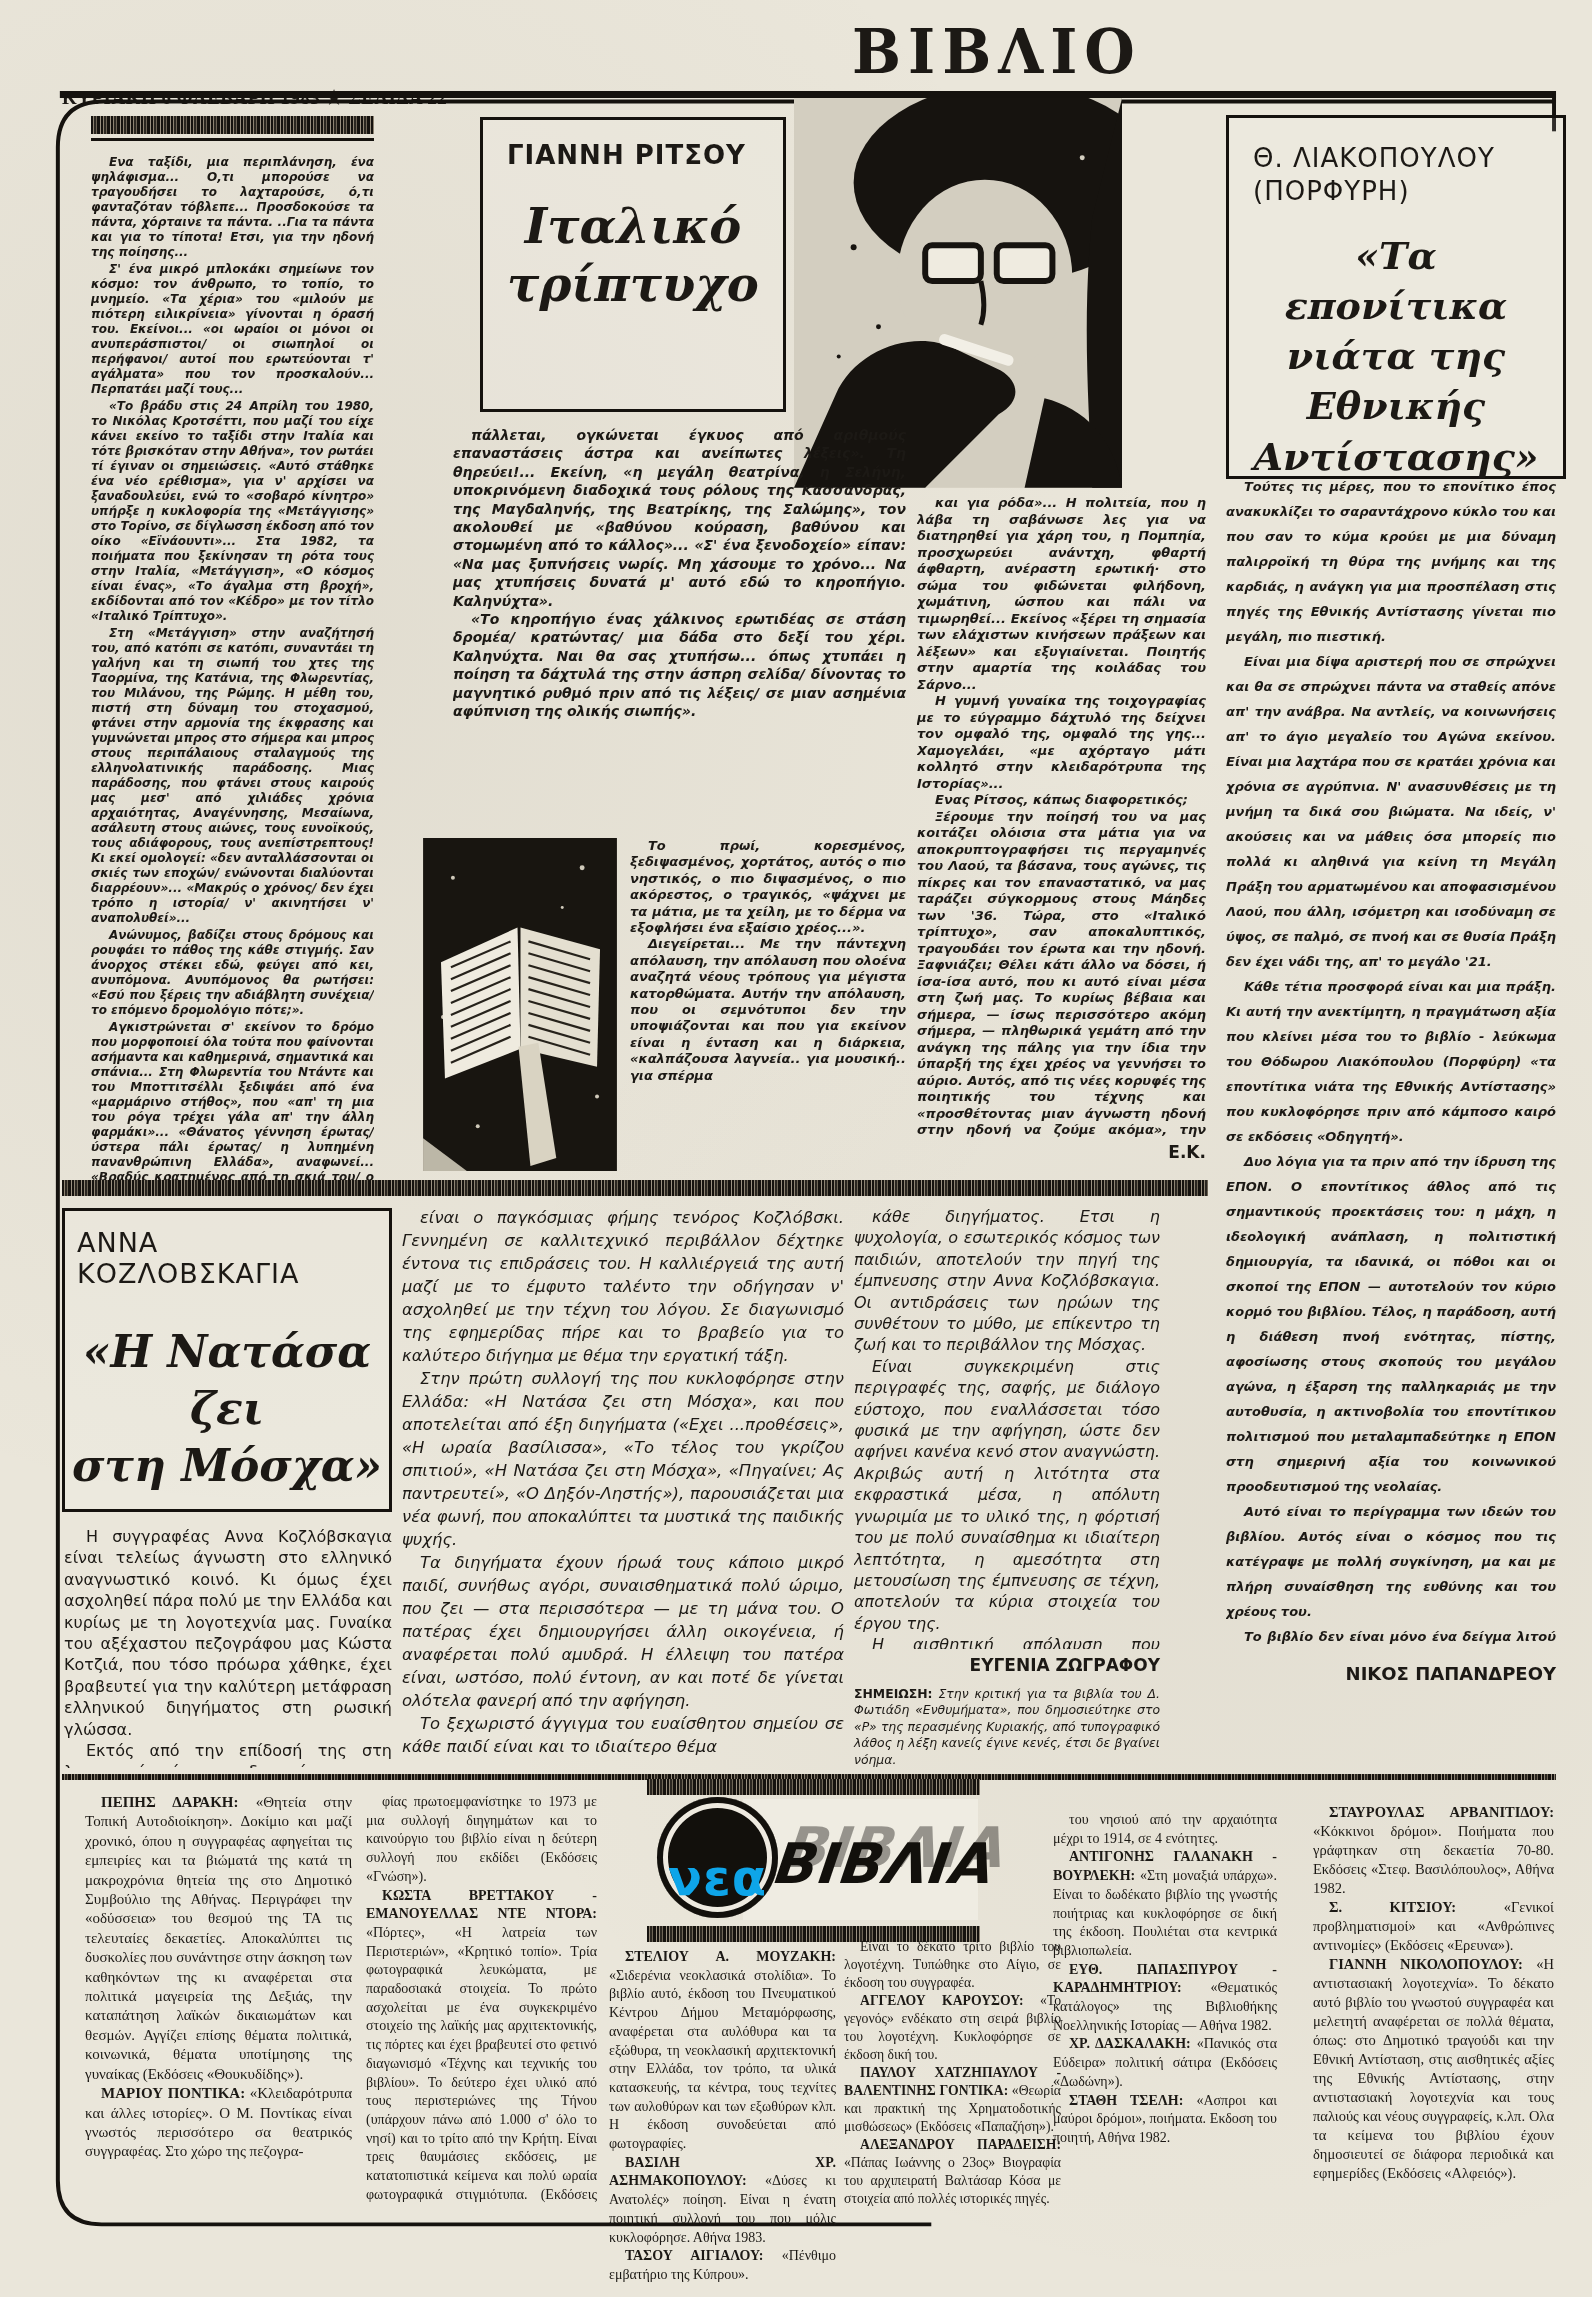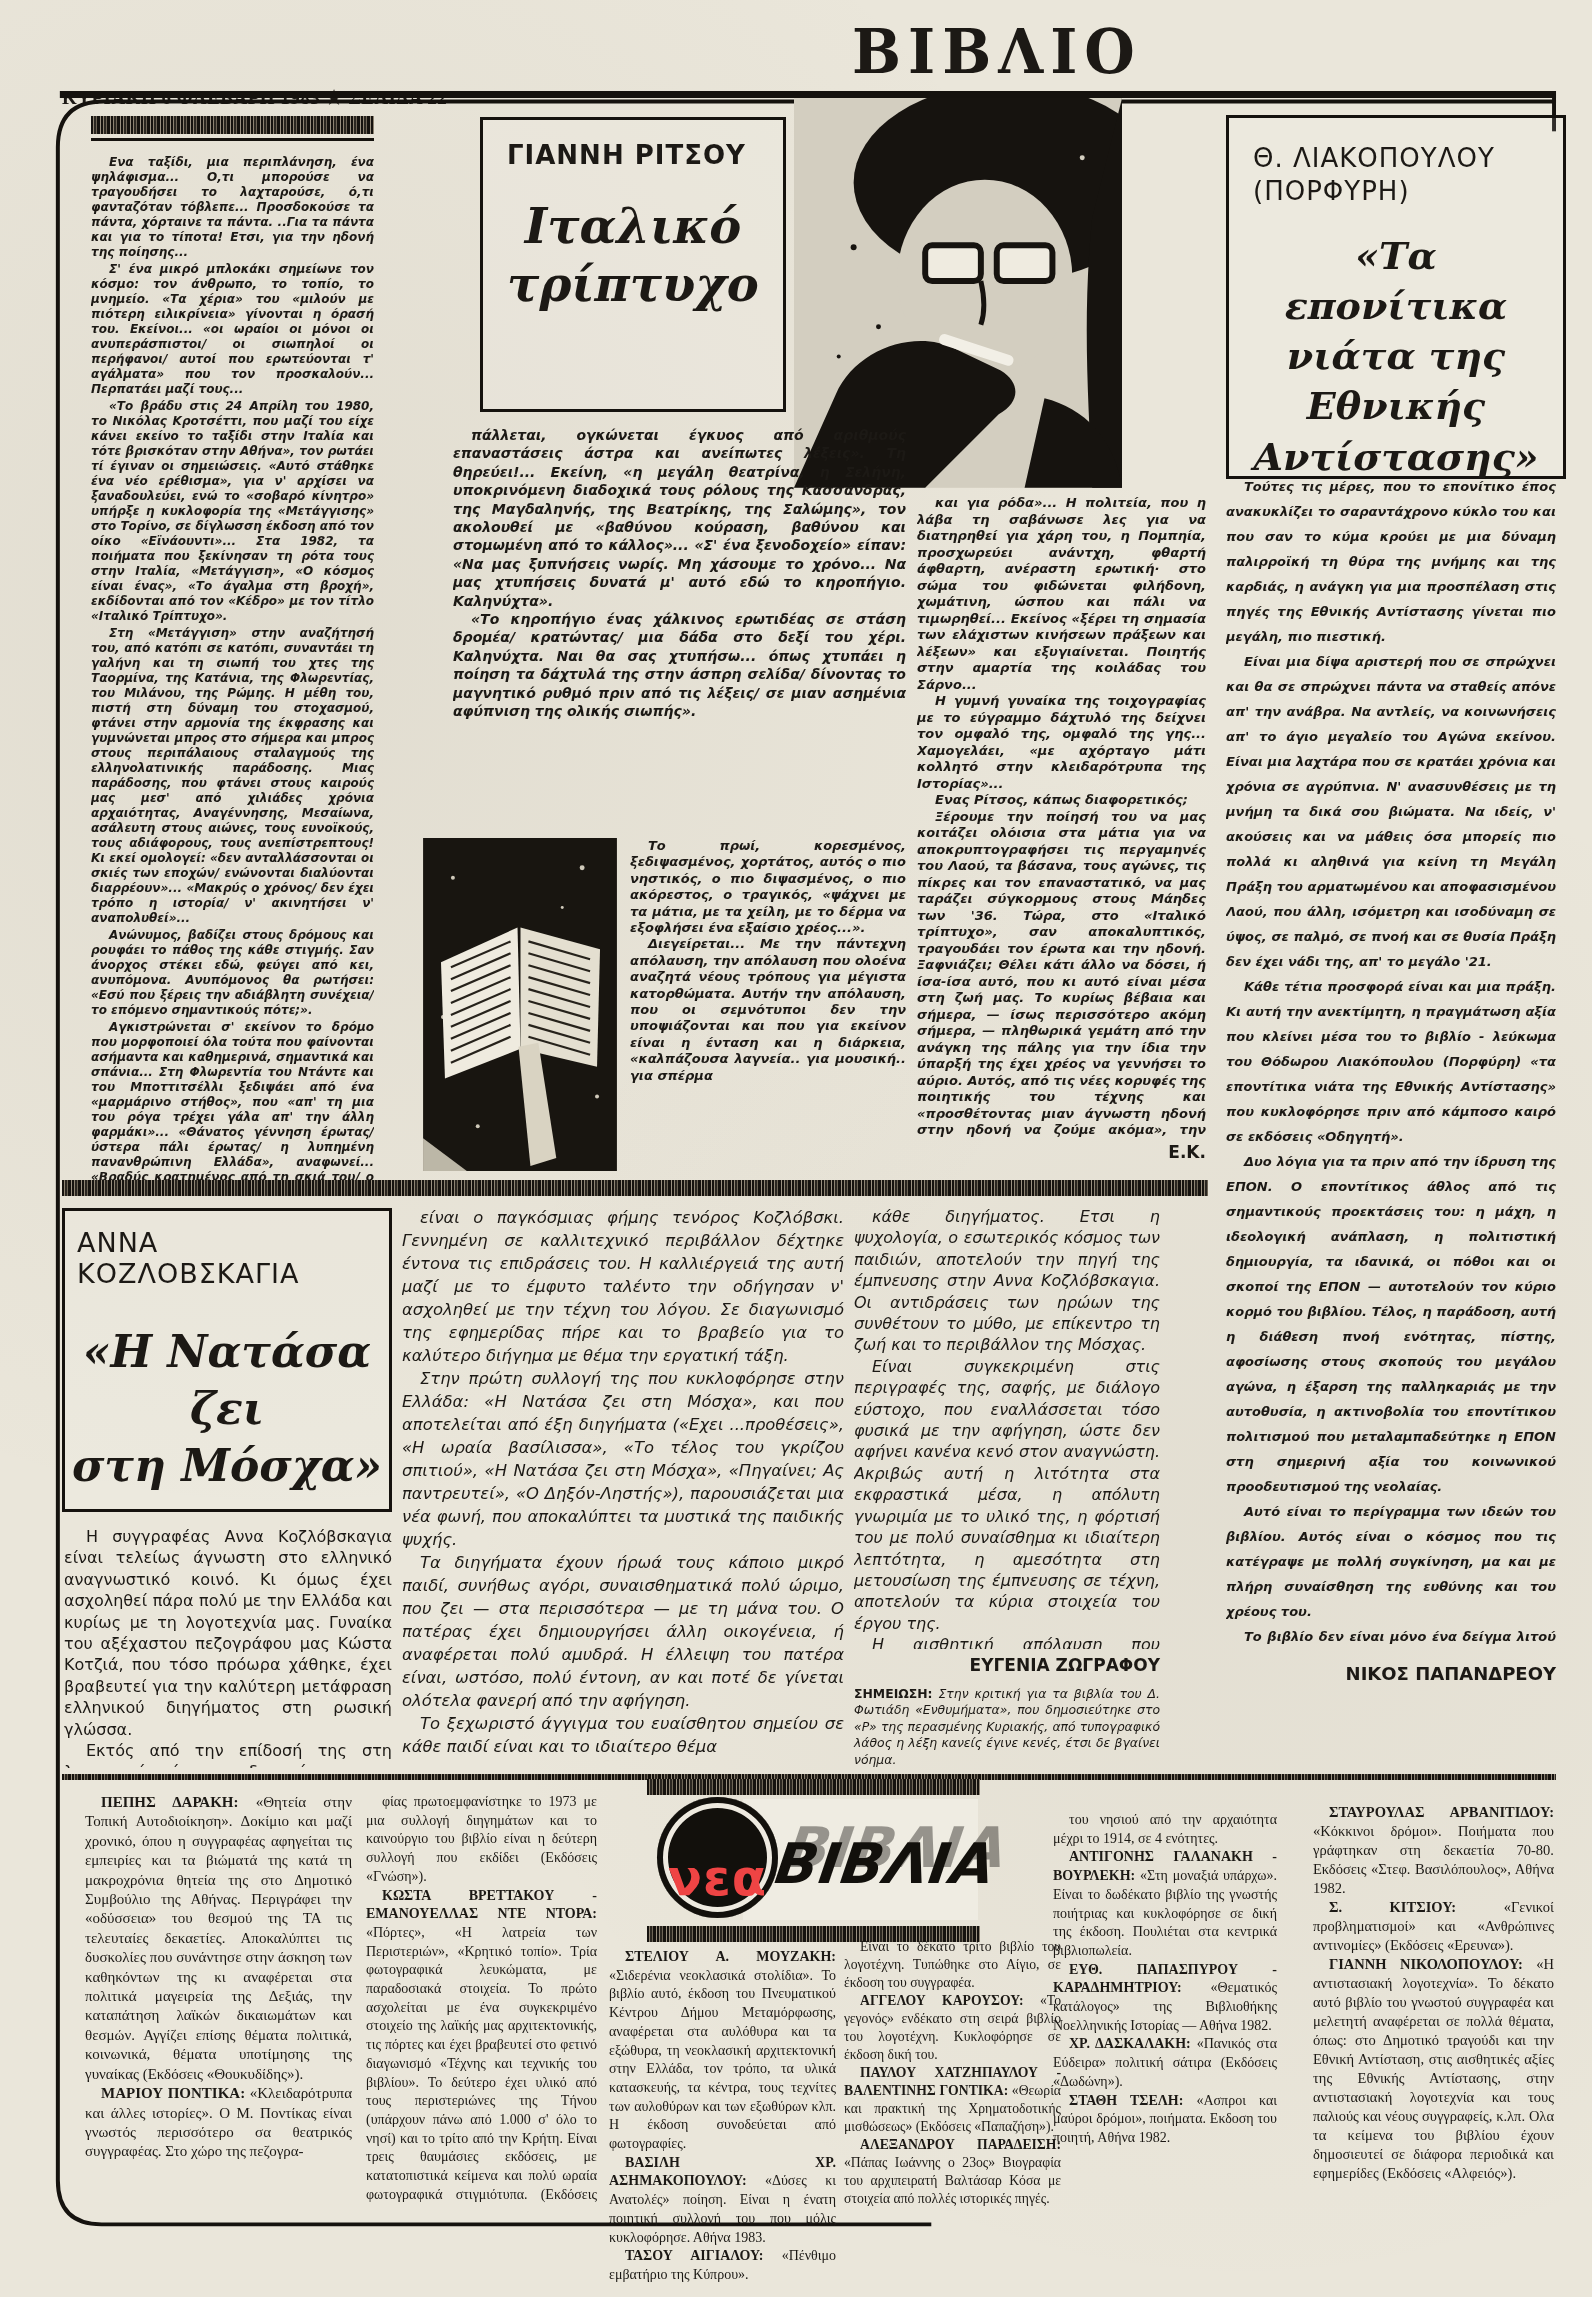--- a/index.html
+++ b/index.html
@@ -81,21 +81,21 @@
   .c6{left:1313px;top:1803px;width:241px;height:480px;font-size:14.5px;line-height:19px;}
 
   
   .logo{left:647px;top:1779px;width:333px;height:163px;}
   .logo .band{position:absolute;left:0;right:0;height:16px;}
   .logo .band.top{top:0;}
   .logo .band.bot{bottom:0;}
   .logo-panel{position:absolute;left:96px;top:20px;right:2px;bottom:22px;background:#efece2;}
   .logo-circle{position:absolute;left:10px;top:18px;width:121px;height:121px;border-radius:50%;background:#12100c;
     box-shadow:inset 0 0 0 6px #12100c, inset 0 0 0 11px #eeeae0;display:flex;align-items:center;justify-content:center;}
-  .logo-circle span{color:#ef4444;font:bold 50px "DejaVu Sans",sans-serif;letter-spacing:1px;margin-top:40px;}
+  .logo-circle span{color:#0ea5e9;font:bold 50px "DejaVu Sans",sans-serif;letter-spacing:1px;margin-top:40px;}
   .logo-biblia{position:absolute;left:129px;top:52px;font:bold italic 56px "DejaVu Sans",sans-serif;color:#12100c;
     transform:skewX(-8deg);letter-spacing:1px;text-shadow:10px -16px 0 rgba(18,16,12,.4);}
 </style>
 </head>
 <body>
 
 <div id="pageroot">
 
   <div class="abs dateline">ΚΥΡΙΑΚΗ 6 ΦΛΕΒΑΡΗ 1983 ★ ΣΕΛΙΔΑ 22</div>
   <div class="abs masthead">ΒΙΒΛΙΟ</div>
@@ -107,21 +107,21 @@
   </svg>
 
   <div class="abs col1">
     <div class="bar noise"></div>
     <div class="rule"></div>
     <div class="sansit col1-text">
       <p>Ενα ταξίδι, μια περιπλάνηση, ένα ψηλάφισμα... Ο,τι μπορούσε να τραγουδήσει το λαχταρούσε, ό,τι φανταζόταν τόβλεπε... Προσδοκούσε τα πάντα, χόρταινε τα πάντα. ..Για τα πάντα και για το τίποτα! Ετσι, για την ηδονή της ποίησης...</p>
       <p>Σ' ένα μικρό μπλοκάκι σημείωνε τον κόσμο: τον άνθρωπο, το τοπίο, το μνημείο. «Τα χέρια» του «μιλούν με πιότερη ειλικρίνεια» γίνονται η όρασή του. Εκείνοι... «οι ωραίοι οι μόνοι οι ανυπεράσπιστοι/ οι σιωπηλοί οι περήφανοι/ αυτοί που ερωτεύονται τ' αγάλματα» που τον προσκαλούν... Περπατάει μαζί τους...</p>
       <p>«Το βράδυ στις 24 Απρίλη του 1980, το Νικόλας Κροτσέττι, που μαζί του είχε κάνει εκείνο το ταξίδι στην Ιταλία και τότε βρισκόταν στην Αθήνα», τον ρωτάει τί έγιναν οι σημειώσεις. «Αυτό στάθηκε ένα νέο ερέθισμα», για ν' αρχίσει να ξαναδουλεύει, ενώ το «σοβαρό κίνητρο» υπήρξε η κυκλοφορία της «Μετάγγισης» στο Τορίνο, σε δίγλωσση έκδοση από τον οίκο «Εϊνάουντι»... Στα 1982, τα ποιήματα που ξεκίνησαν τη ρότα τους στην Ιταλία, «Μετάγγιση», «Ο κόσμος είναι ένας», «Το άγαλμα στη βροχή», εκδίδονται από τον «Κέδρο» με τον τίτλο «Ιταλικό Τρίπτυχο».</p>
       <p>Στη «Μετάγγιση» στην αναζήτησή του, από κατόπι σε κατόπι, συναντάει τη γαλήνη και τη σιωπή του χτες της Ταορμίνα, της Κατάνια, της Φλωρεντίας, του Μιλάνου, της Ρώμης. Η μέθη του, πιστή στη δύναμη του στοχασμού, φτάνει στην αρμονία της έκφρασης και γυμνώνεται μπρος στο σήμερα και μπρος στους περιπάλαιους σταλαγμούς της ελληνολατινικής παράδοσης. Μιας παράδοσης, που φτάνει στους καιρούς μας μεσ' από χιλιάδες χρόνια αρχαιότητας, Αναγέννησης, Μεσαίωνα, ασάλευτη στους αιώνες, τους ευνοϊκούς, τους αδιάφορους, τους ανεπίστρεπτους! Κι εκεί ομολογεί: «δεν ανταλλάσσονται οι σκιές των εποχών/ ενώνονται διαλύονται διαρρέουν»... «Μακρύς ο χρόνος/ δεν έχει τρόπο η ιστορία/ ν' ακινητήσει ν' αναπολυθεί»...</p>
-      <p>Ανώνυμος, βαδίζει στους δρόμους και ρουφάει το πάθος της κάθε στιγμής. Σαν άνορχος στέκει εδώ, φεύγει από κει, ανυπόμονα. Ανυπόμονος θα ρωτήσει: «Εσύ που ξέρεις την αδιάβλητη συνέχεια/ το επόμενο σημαντικούς πότε;».</p>
+      <p>Ανώνυμος, βαδίζει στους δρόμους και ρουφάει το πάθος της κάθε στιγμής. Σαν άνορχος στέκει εδώ, φεύγει από κει, ανυπόμονα. Ανυπόμονος θα ρωτήσει: «Εσύ που ξέρεις την αδιάβλητη συνέχεια/ το επόμενο δρομολόγιο πότε;».</p>
       <p>Αγκιστρώνεται σ' εκείνον το δρόμο που μορφοποιεί όλα τούτα που φαίνονται ασήμαντα και καθημερινά, σημαντικά και σπάνια... Στη Φλωρεντία του Ντάντε και του Μποττιτσέλλι ξεδιψάει από ένα «μαρμάρινο στήθος», που «απ' τη μια του ρόγα τρέχει γάλα απ' την άλλη φαρμάκι»... «Θάνατος γέννηση έρωτας/ ύστερα πάλι έρωτας/ η λυπημένη πανανθρώπινη Ελλάδα», αναφωνεί... «Βραδύς κρατημένος από τη σκιά του/ ο πανταχού παρών απόβλητος» ανάμεσα στους ζωντανούς κι ανάμεσα στους «ακόμα ερωτευμένους» νεκρούς, δεν κουράζεται ν' ανασαίνει...</p>
 
     </div>
   </div>
 
   <div class="abs hbox ritsos-box">
     <div class="kicker">ΓΙΑΝΝΗ ΡΙΤΣΟΥ</div>
     <div class="serifhead">
       <div>Ιταλικό</div>
       <div>τρίπτυχο</div>

